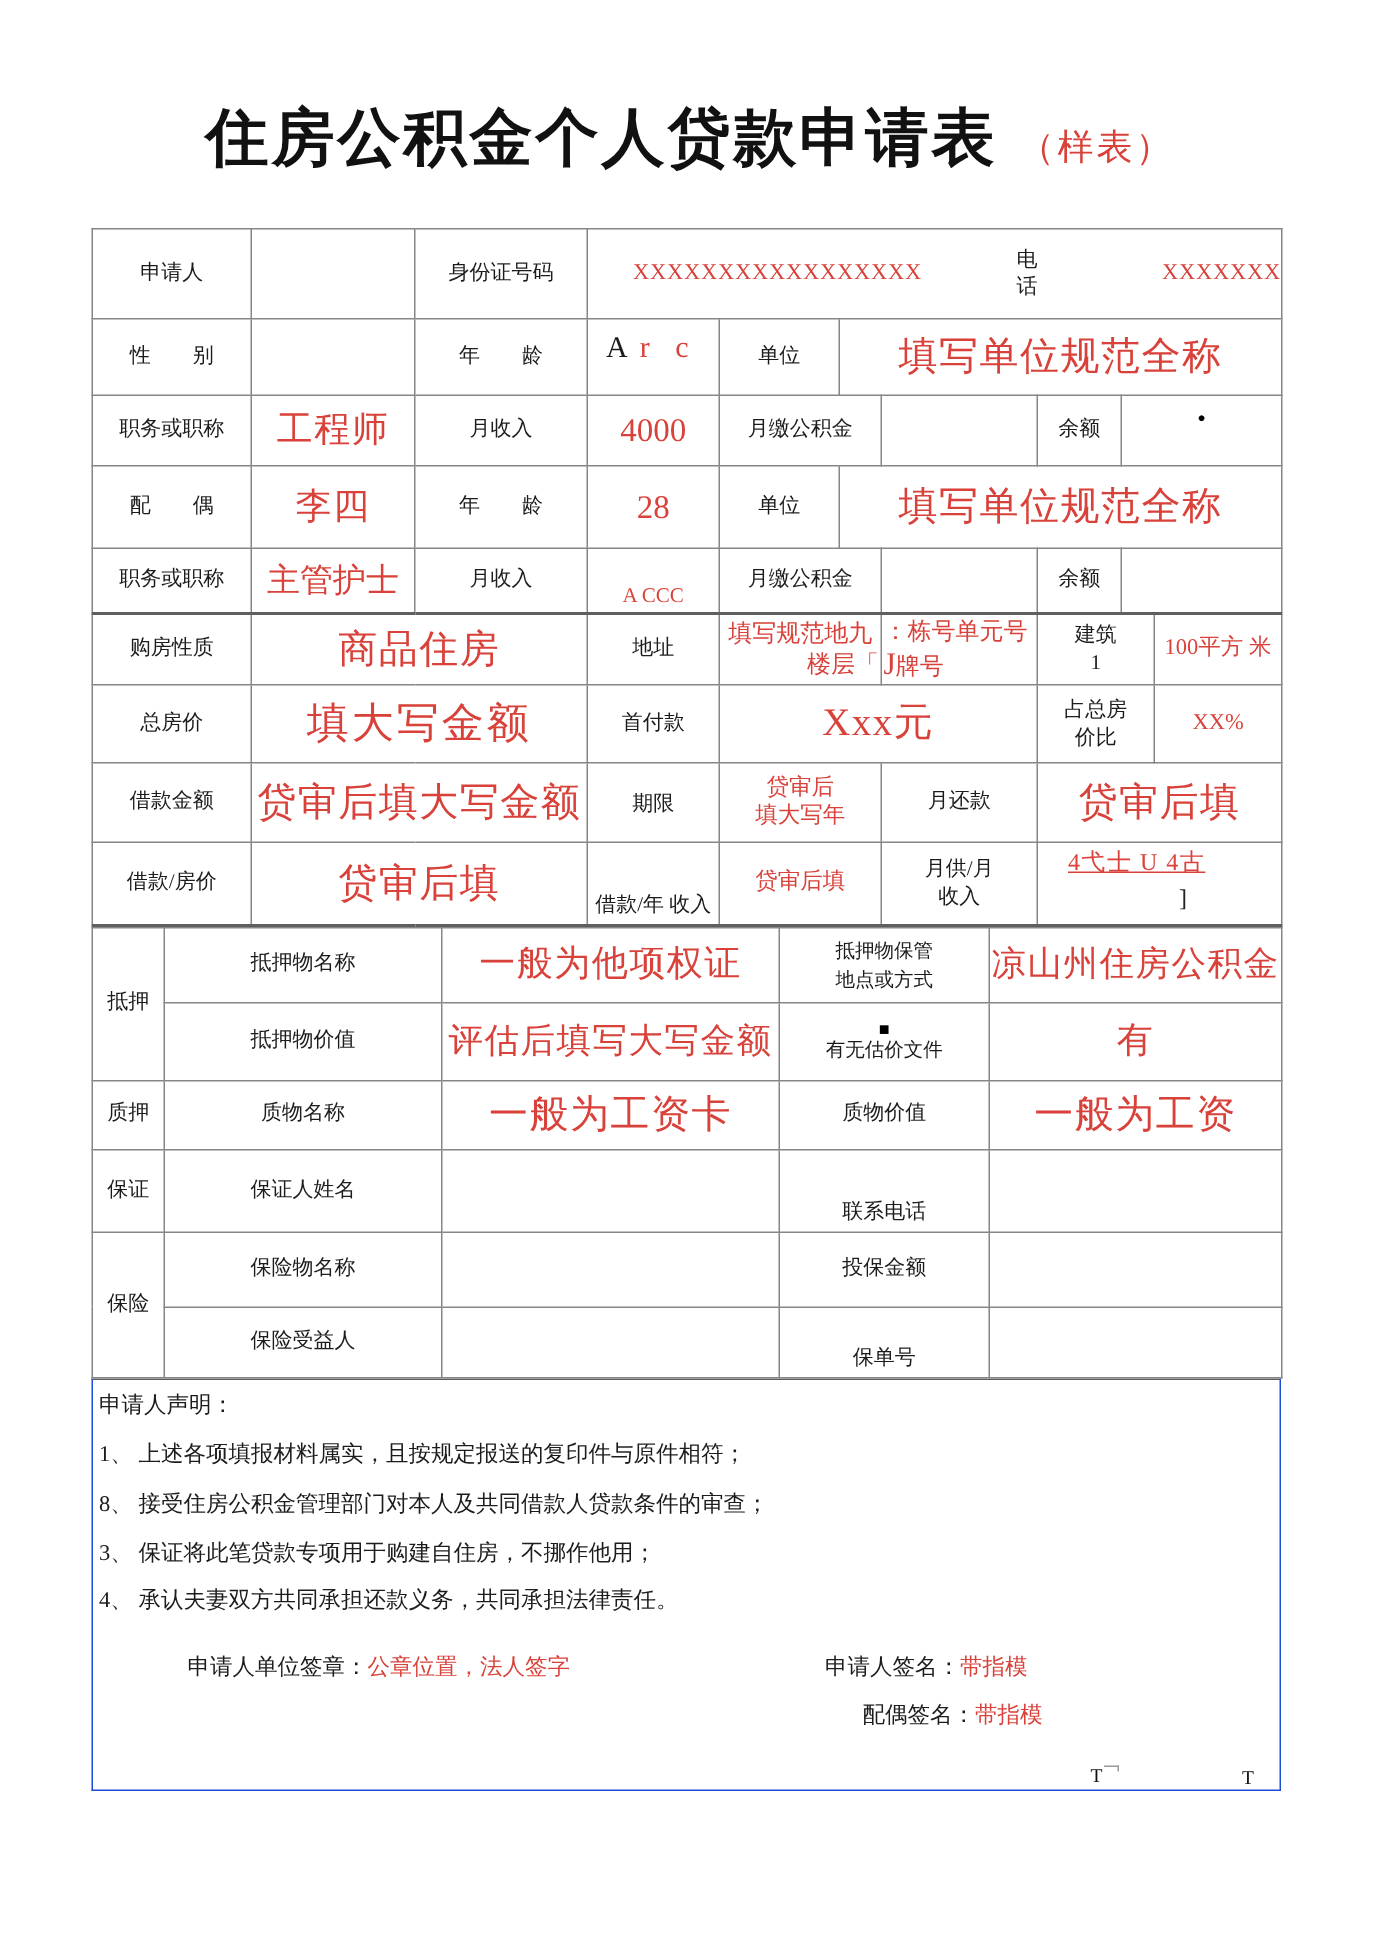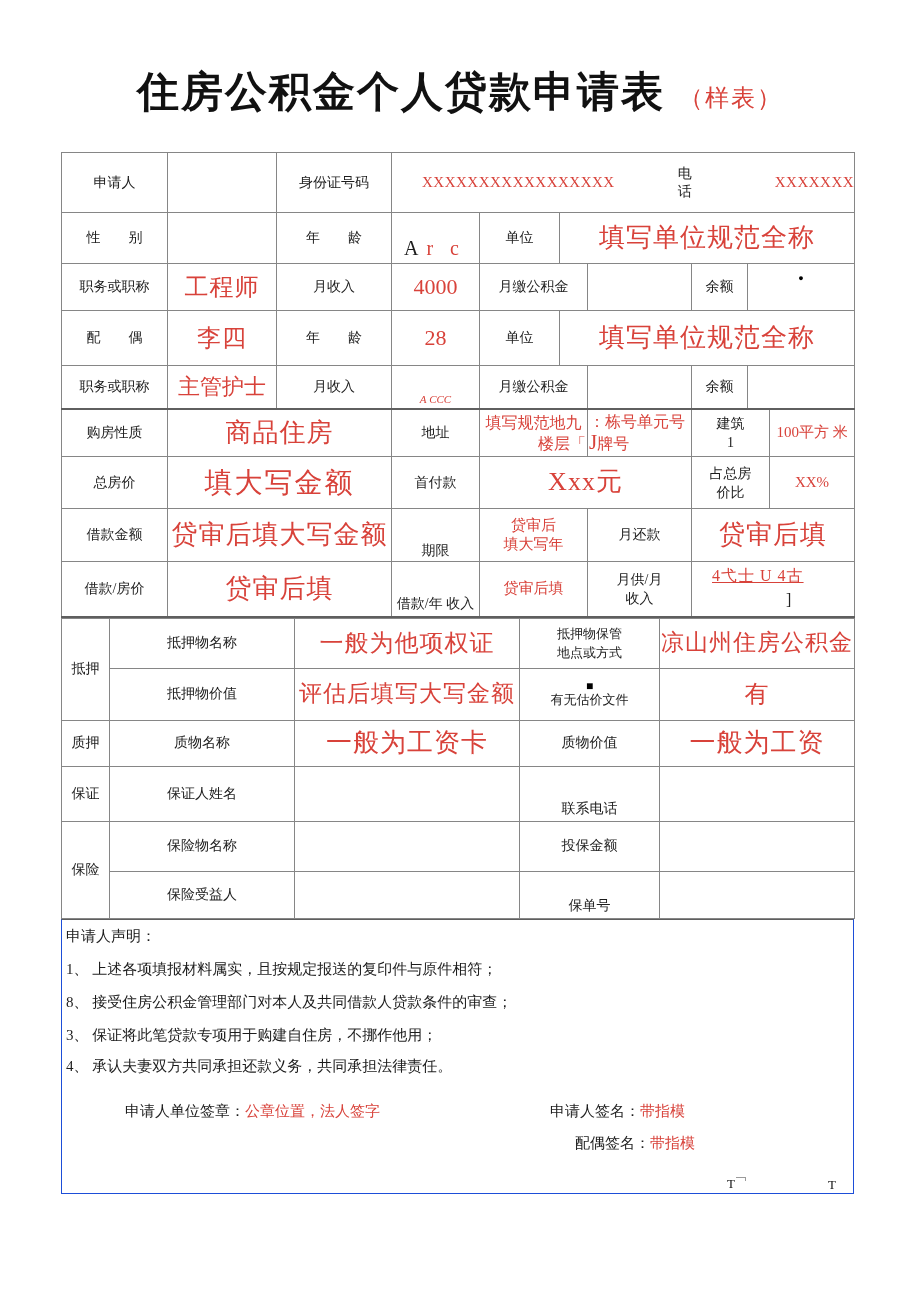--- a/index.html
+++ b/index.html
@@ -22,34 +22,34 @@
   }
   tr.hb td{border-bottom-width:2px;border-bottom-color:#5f5f5f;}
   .rv26{color:#d8423a;font-size:26px;letter-spacing:1px;}
   .rv28{color:#d8423a;font-size:28px;letter-spacing:2px;}
   .rv24{color:#d8423a;font-size:24px;letter-spacing:1px;}
   .rv23{color:#d8423a;font-size:23px;letter-spacing:1px;}
   .rv22{color:#d8423a;font-size:22px;}
   .rv15{color:#d8423a;font-size:15px;}
   .xval{color:#d8423a;font-size:15px;letter-spacing:0.5px;}
   .bottom{vertical-align:bottom;}
-  .pb6{padding-bottom:2px;}
+  .pb6{padding-bottom:16px;}
   .pb3{padding-bottom:3px;}
   
   .r1flex{display:flex;align-items:center;justify-content:flex-start;height:100%;}
   .r1flex .idv{margin-left:30px;}
   .r1flex .phl{margin-left:58px;}
   .r1flex .phv{margin-left:78px;}
   
-  .agecell{vertical-align:bottom;text-align:left;padding-left:12px;padding-bottom:2px;}
+  .agecell{vertical-align:bottom;text-align:left;padding-left:12px;padding-bottom:18px;}
   .age-black{font-size:20px;color:#1c1c1c;}
   .age-red{font-size:20px;color:#d8423a;margin-left:8px;letter-spacing:6px;}
   
   .dotcell{vertical-align:top;padding-top:9px;font-size:9px;color:#000;}
-  .acc-cell{vertical-align:bottom;font-style:italic;font-size:11px;color:#d8423a;padding-bottom:1px;}
+  .acc-cell{vertical-align:bottom;font-size:14px;color:#d8423a;padding-bottom:1px;}
   
   .addr-l{color:#d8423a;font-size:16px;line-height:21px;}
   .addr-l .l1{text-align:center;}
   .addr-l .l2{text-align:right;padding-right:1px;}
   .addr-r{color:#d8423a;font-size:16px;line-height:21px;text-align:left;padding-left:1px;}
   .addr-r .bigJ{font-size:21px;}
   .two14 div{font-size:14px;line-height:19px;}
   .bld-num{font-size:20px;line-height:20px;}
   
   .m3cell{position:relative;height:100%;}

